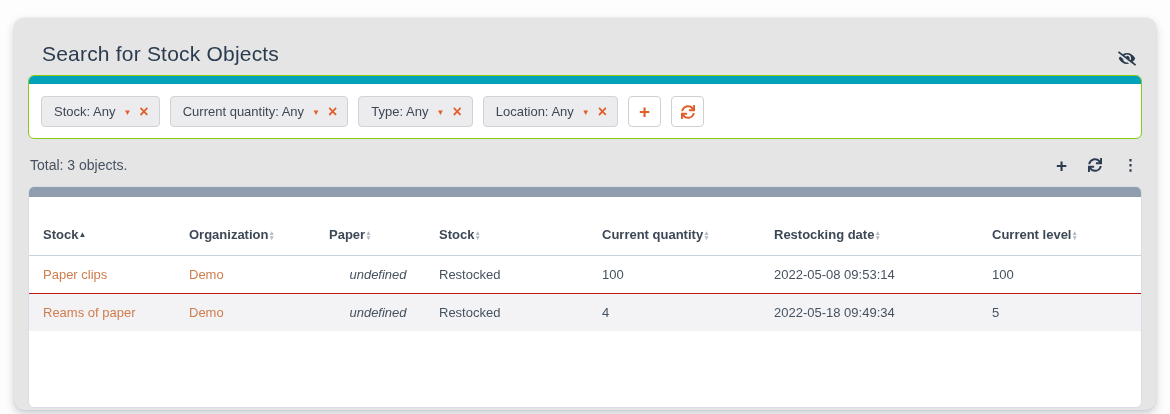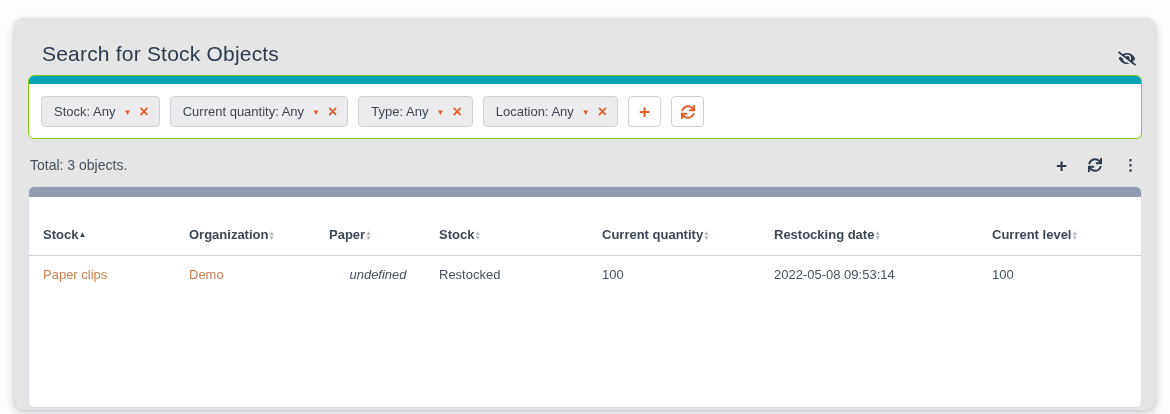--- a/index.html
+++ b/index.html
@@ -211,17 +211,26 @@
       <tbody>
         <tr>
           <td><a class="obj-link">Paper clips</a></td>
           <td><a class="obj-link">Demo</a></td>
           <td class="undef">undefined</td>
           <td>Restocked</td>
           <td>100</td>
           <td>2022-05-08 09:53:14</td>
           <td>100</td>
         </tr>
+        <tr>
+          <td><a class="obj-link">Reams of paper</a></td>
+          <td><a class="obj-link">Demo</a></td>
+          <td class="undef">undefined</td>
+          <td>Restocked</td>
+          <td>4</td>
+          <td>2022-05-18 09:49:34</td>
+          <td>5</td>
+        </tr>
       </tbody>
     </table>
   </div>
 
 </div>
 
 </body></html>

